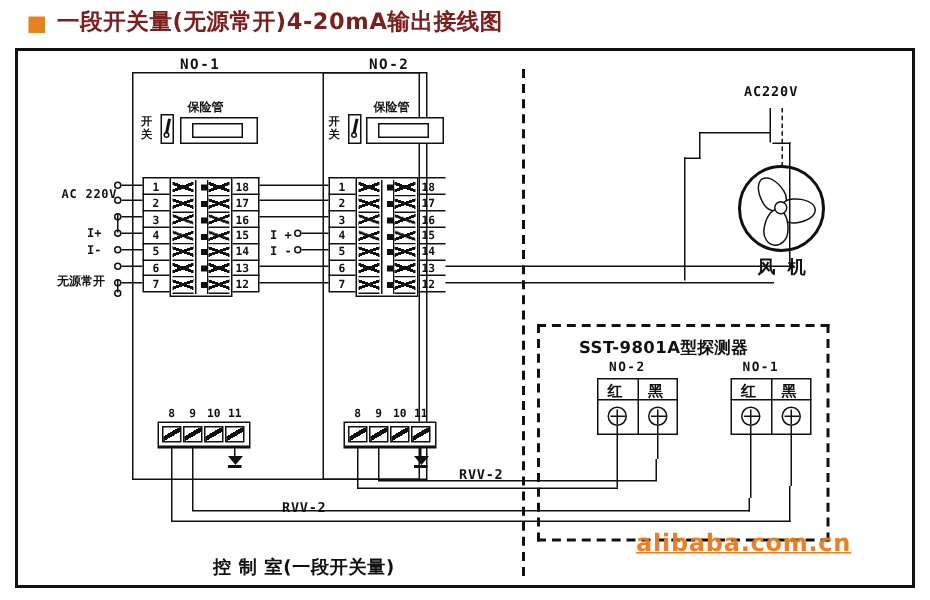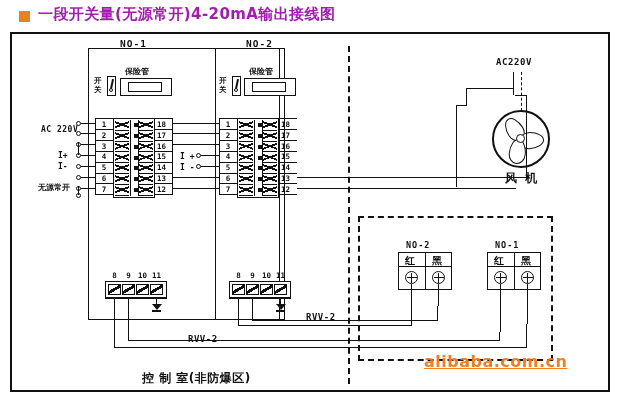--- a/index.html
+++ b/index.html
@@ -4,21 +4,21 @@
 <style>
   html,body{margin:0;padding:0;background:#ffffff;}
   body{width:620px;height:400px;overflow:hidden;
        font-family:"Liberation Sans","DejaVu Sans",sans-serif;}
   #root{position:relative;width:620px;height:400px;background:#fff;}
 
   
   #title-bar{position:absolute;left:0;top:0;width:620px;height:32px;}
   #title-bullet{position:absolute;left:19px;top:11px;width:11px;height:11px;}
   #title-text{position:absolute;left:38px;top:5px;font-size:15px;font-weight:bold;
-              color:#a21caf;letter-spacing:.4px;white-space:nowrap;
+              color:#7f1d1d;letter-spacing:.4px;white-space:nowrap;
               font-family:"DejaVu Sans","Liberation Sans",sans-serif;}
 
   
   #frame{position:absolute;left:10px;top:32px;width:600px;height:360px;
          border:2px solid #111;box-sizing:border-box;background:#fff;}
 
   
   .ln{position:absolute;background:#111;}         
   .box{position:absolute;border:1.5px solid #111;box-sizing:border-box;background:transparent;}
   .dbox{position:absolute;border:2px dashed #111;box-sizing:border-box;}
@@ -361,20 +361,21 @@
   </div>
 
   <div>
     <div class="ln" style="left:466px;top:88px;width:48px;height:1.4px;"></div>
     <div class="ln" style="left:466px;top:88px;width:1.4px;height:18px;"></div>
     <div class="ln" style="left:456px;top:105px;width:11px;height:1.4px;"></div>
     <div class="ln" style="left:456px;top:105px;width:1.4px;height:82px;"></div>
   </div>
 
   <div class="dbox" style="left:358px;top:216px;width:195px;height:145px;"></div>
+  <div class="lbl cjk" style="left:386px;top:224px;font-size:11px;letter-spacing:.3px;">SST-9801A型探测器</div>
 
   <div class="lbl mono" style="left:406px;top:240px;font-size:8.5px;letter-spacing:1px;">NO-2</div>
   <div class="box" style="left:398px;top:252px;width:54px;height:38px;"></div>
   <div class="ln" style="left:398px;top:266px;width:54px;height:1.3px;"></div>
   <div class="ln" style="left:424.5px;top:252px;width:1.3px;height:38px;"></div>
   <div class="lbl cjk" style="left:405px;top:254px;font-size:10px;">红</div>
   <div class="lbl cjk" style="left:432px;top:254px;font-size:10px;">黑</div>
   <div>
     <div class="scr-out" style="left:405px;top:271px;width:13px;height:13px;"></div>
     <div class="scr-v" style="left:411px;top:272.5px;width:1.4px;height:10px;"></div>
@@ -424,17 +425,17 @@
 
   <div>
     <div class="ln" style="left:114px;top:298px;width:1.2px;height:50px;"></div>
     <div class="ln" style="left:128px;top:298px;width:1.2px;height:42px;"></div>
     <div class="ln" style="left:128px;top:340px;width:372px;height:1.2px;"></div>
     <div class="ln" style="left:114px;top:347px;width:413px;height:1.2px;"></div>
     <div class="ln" style="left:499px;top:332px;width:1.2px;height:9px;"></div>
     <div class="ln" style="left:526px;top:324px;width:1.2px;height:24px;"></div>
   </div>
 
-  <div class="lbl cjk" style="left:142px;top:370px;font-size:12px;letter-spacing:.5px;">控 制 室(非防爆区)</div>
+  <div class="lbl cjk" style="left:142px;top:370px;font-size:12px;letter-spacing:.5px;">控 制 室(一段开关量)</div>
 
   <div id="watermark" style="left: 424px; top: 352px; color: rgb(240, 120, 24);">alibaba.com.cn</div>
 
 </div>
 
 </body></html>

